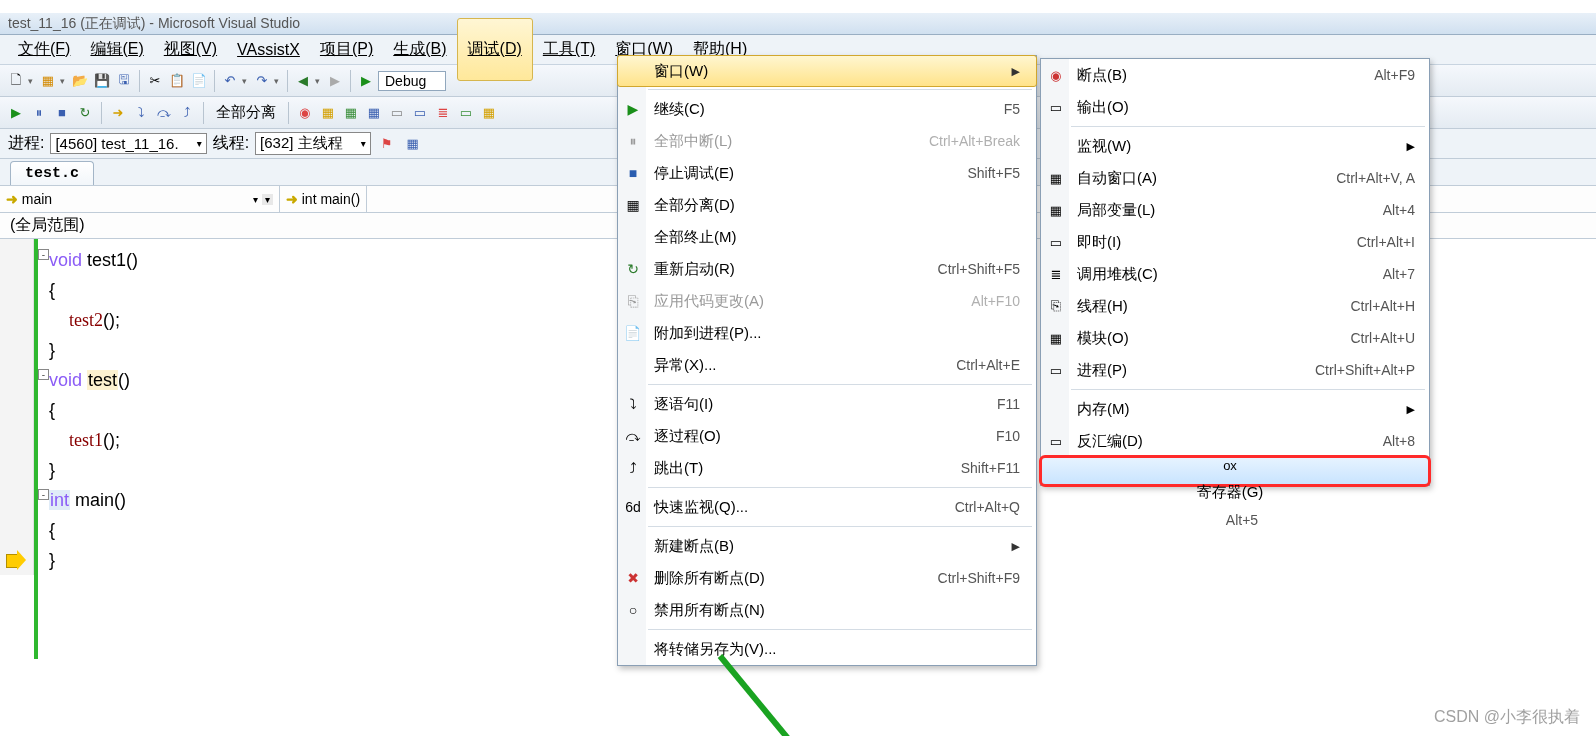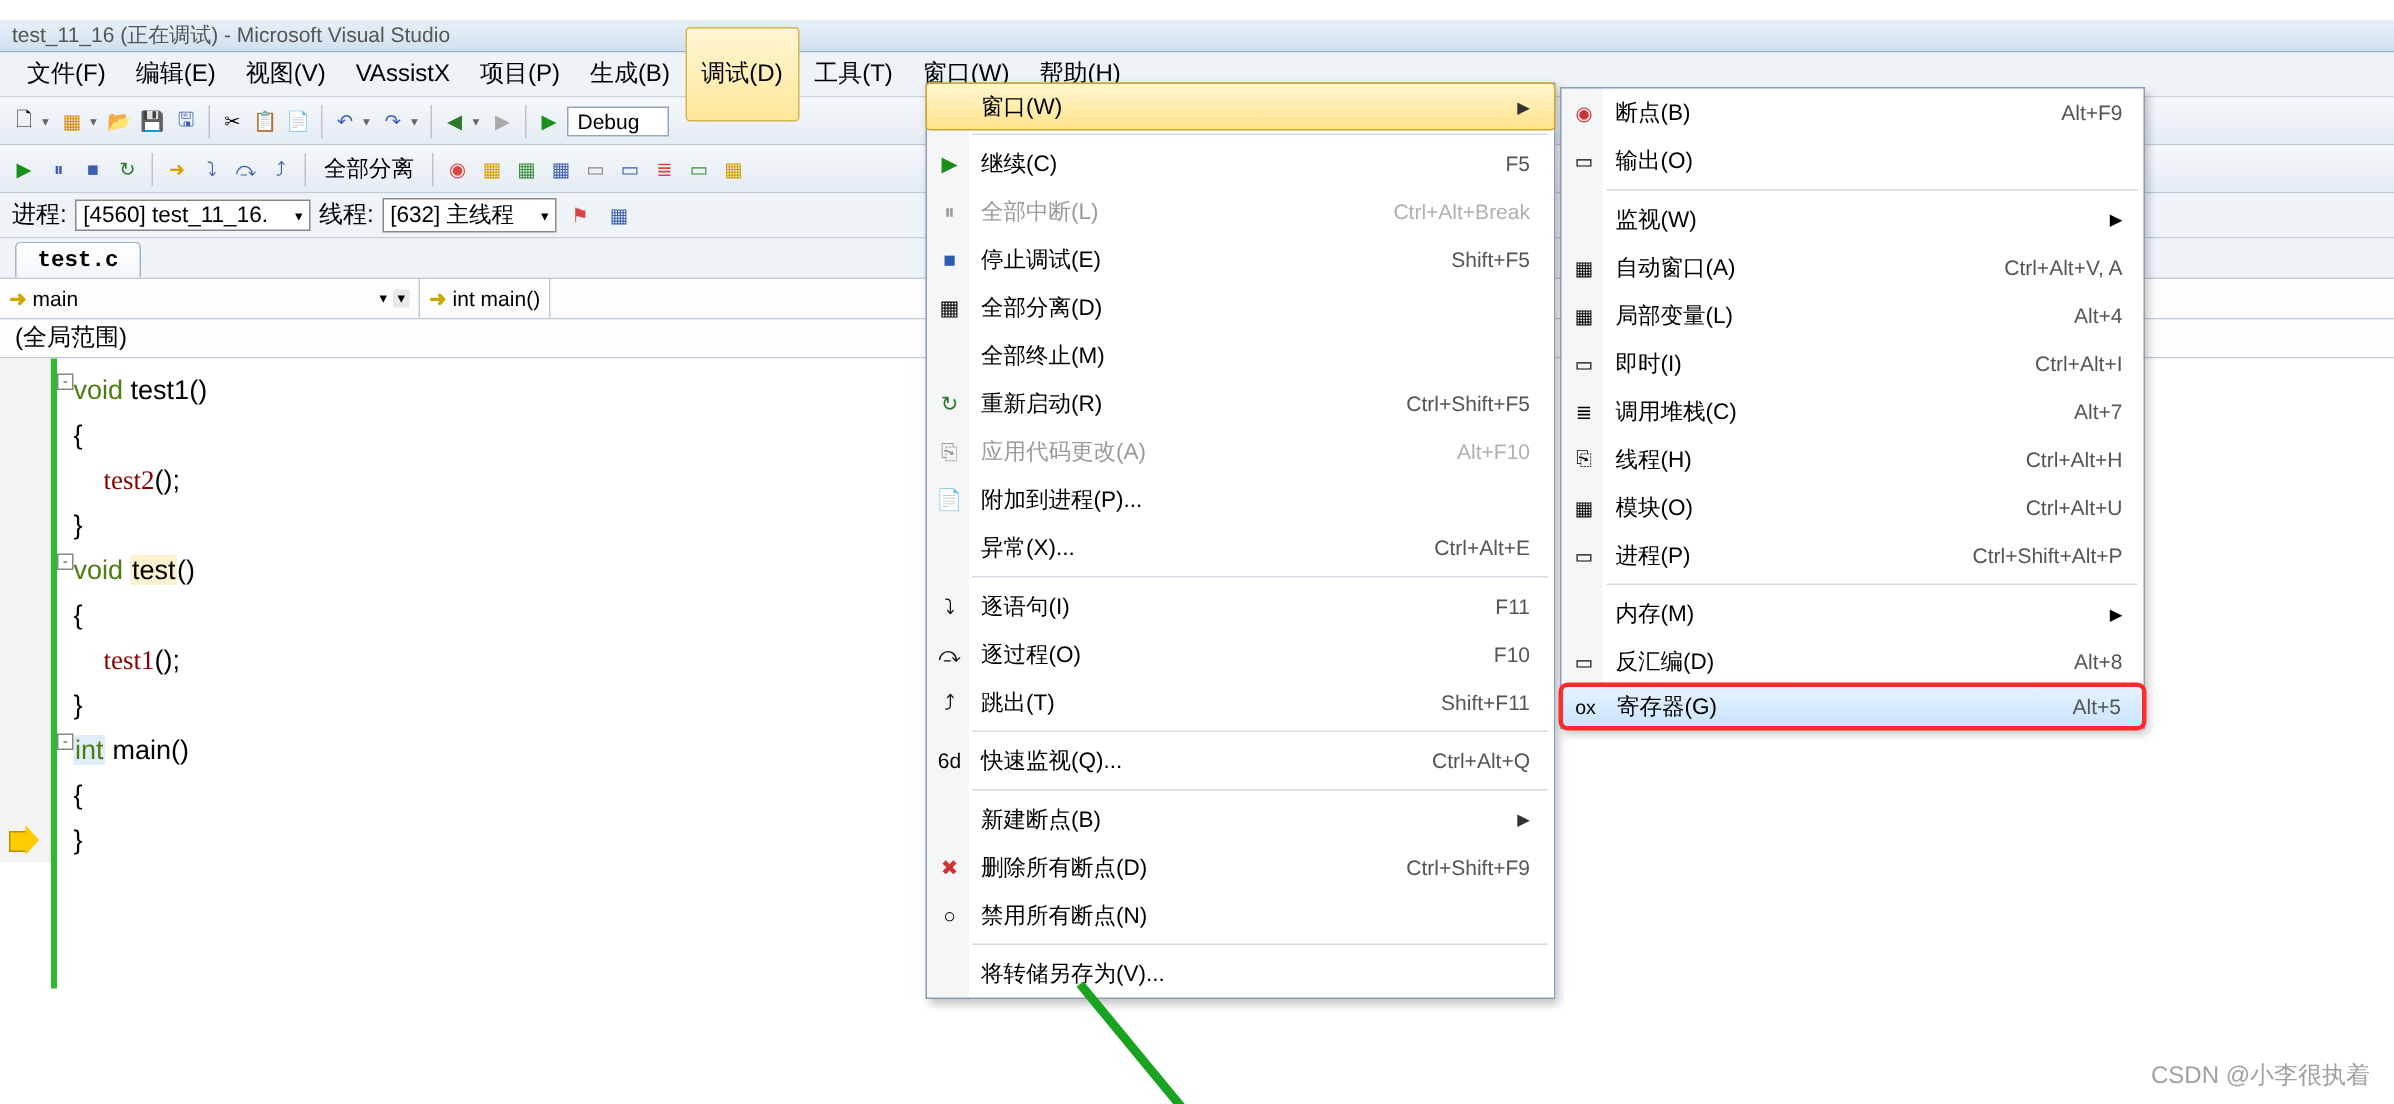--- a/index.html
+++ b/index.html
@@ -1,21 +1,21 @@
 <!DOCTYPE html>
 <html><head>
 <meta charset="utf-8">
 <style>
 * { margin: 0; padding: 0; box-sizing: border-box; font-family: "Microsoft YaHei", "SimSun", sans-serif; }
 body { background: #fff; width: 1596px; height: 736px; overflow: hidden; position: relative; }
 
 .titlebar { height: 22px; background: linear-gradient(to bottom, #e8f0f8, #d0e0f0); border-bottom: 1px solid #99aec3; padding: 2px 8px; font-size: 14px; color: #555; overflow: hidden; margin-top: 13px; }
 
 .menubar { height: 30px; background: #eef3f8; border-bottom: 1px solid #c8d4e0; display: flex; align-items: center; padding: 0 8px; font-size: 16px; }
-.menubar-item { padding: 20px 10px; cursor: pointer; border-radius: 3px; }
+.menubar-item { padding: 20px 10px; cursor: pointer; border-radius: 3px; text-decoration: underline; }
 .menubar-item.active { background: linear-gradient(to bottom, #fff6d4, #ffe89a); border: 1px solid #d6b64e; }
 
 .toolbar { height: 32px; background: linear-gradient(to bottom, #f5f8fc, #e4ebf2); border-bottom: 1px solid #c0ccd8; display: flex; align-items: center; padding: 0 6px; gap: 2px; }
 .tb-btn { width: 20px; height: 20px; display: inline-flex; align-items: center; justify-content: center; font-size: 13px; border-radius: 2px; }
 .tb-sep { width: 1px; height: 22px; background: #b8c4d0; margin: 0 3px; }
 .tb-dd { width: 8px; font-size: 9px; color: #666; }
 .config-box { background: #fff; border: 1px solid #91a7bd; padding: 1px 6px; font-size: 14px; min-width: 68px; }
 
 .toolbar2 { height: 32px; background: linear-gradient(to bottom, #f5f8fc, #e4ebf2); border-bottom: 1px solid #c0ccd8; display: flex; align-items: center; padding: 0 6px; gap: 3px; font-size: 15px; }
 .hex-label { margin: 0 6px; }
@@ -34,41 +34,41 @@
 
 .editor { position: relative; background: #fff; font-family: "Courier New", monospace; font-size: 18px; line-height: 30px; padding: 6px 0 0 0; }
 .gutter { position: absolute; left: 0; top: 0; width: 34px; height: 100%; background: #f4f4f4; border-right: 1px solid #e0e0e0; }
 .greenbar { position: absolute; left: 34px; top: 0; width: 4px; height: 420px; background: #2fb82f; }
 .code-line { padding-left: 44px; white-space: pre; }
 .fold { position: absolute; left: 38px; width: 11px; height: 11px; border: 1px solid #888; background: #fff; font-size: 10px; line-height: 9px; text-align: center; color: #555; cursor: pointer; }
 .bp-arrow { position: absolute; left: 6px; width: 20px; height: 18px; }
 .bp-arrow::before { content: ""; position: absolute; left: 0; top: 3px; width: 11px; height: 12px; background: #ffcc00; border: 1px solid #b38f00; }
 .bp-arrow::after { content: ""; position: absolute; left: 11px; top: -1px; border-left: 9px solid #ffcc00; border-top: 10px solid transparent; border-bottom: 10px solid transparent; }
 
-.kw-blue { color: #4d7c0f; }
+.kw-blue { color: #8b5cf6; }
 .fn-name { color: #000; }
 .fn-call { color: #880000; font-family: Liberation Serif, serif; }
 .highlight-type { background: #e0ecf8; padding: 0 1px; }
 .highlight-fn { background: #fdf2d0; padding: 0 1px; }
 .num { color: #000; }
 
 .dropdown-menu { position: absolute; background: linear-gradient(to right, #f4f6f8 0, #f4f6f8 28px, #fff 28px, #fff 100%); border: 1px solid #8a9fb5; box-shadow: 2px 3px 6px rgba(0,0,0,0.25); font-size: 15px; }
 .dm-item { display: flex; align-items: center; height: 32px; padding: 0 16px 0 4px; gap: 10px; cursor: pointer; }
 .dm-item.hover { background: linear-gradient(to bottom, #fff6d0, #ffe38a); border: 1px solid #d1a72e; border-radius: 3px; margin: -1px; }
 .dm-item.disabled { color: #9a9a9a; }
 .dm-icon { width: 22px; height: 22px; display: flex; align-items: center; justify-content: center; font-size: 14px; }
 .dm-label { flex: 1; white-space: nowrap; }
 .dm-shortcut { color: #555; font-size: 14px; white-space: nowrap; }
 .dm-sub { color: #333; font-size: 11px; }
 .dm-sep { height: 1px; background: #d4dce4; margin: 3px 4px 3px 30px; }
 .dm-item.disabled .dm-shortcut { color: #b0b0b0; }
 
 .submenu { position: absolute; background: linear-gradient(to right, #f4f6f8 0, #f4f6f8 28px, #fff 28px, #fff 100%); border: 1px solid #8a9fb5; box-shadow: 2px 3px 6px rgba(0,0,0,0.25); font-size: 15px; }
 .sm-item { display: flex; align-items: center; height: 32px; padding: 0 14px 0 4px; gap: 10px; cursor: pointer; }
-.sm-item.highlighted { border: 3px solid #ff2a2a; border-radius: 6px; background: linear-gradient(to bottom, #e6f3ff, #c9e4ff); margin: -2px; }
+.sm-item.highlighted { border: 3px solid #ff2a2a; border-radius: 6px; background: linear-gradient(to bottom, #e6f3ff, #c9e4ff); margin: -2px; flex-direction: column; }
 .sm-icon { width: 22px; height: 22px; display: flex; align-items: center; justify-content: center; font-size: 13px; }
 .sm-label { flex: 1; white-space: nowrap; }
 .sm-shortcut { color: #555; font-size: 14px; margin-left: 24px; white-space: nowrap; }
 .sm-sep { height: 1px; background: #d4dce4; margin: 3px 4px 3px 30px; }
 
 .green-arrow { position: absolute; pointer-events: none; }
 .green-arrow-line { position: absolute; left: 720px; top: 78px; width: 320px; height: 6px; background: #1aa321; transform: rotate(50.5deg); transform-origin: left center; }
 
 .watermark { position: absolute; right: 16px; bottom: 8px; font-size: 16px; color: rgba(120,120,120,0.7); margin-top: 23px; }
 </style>

